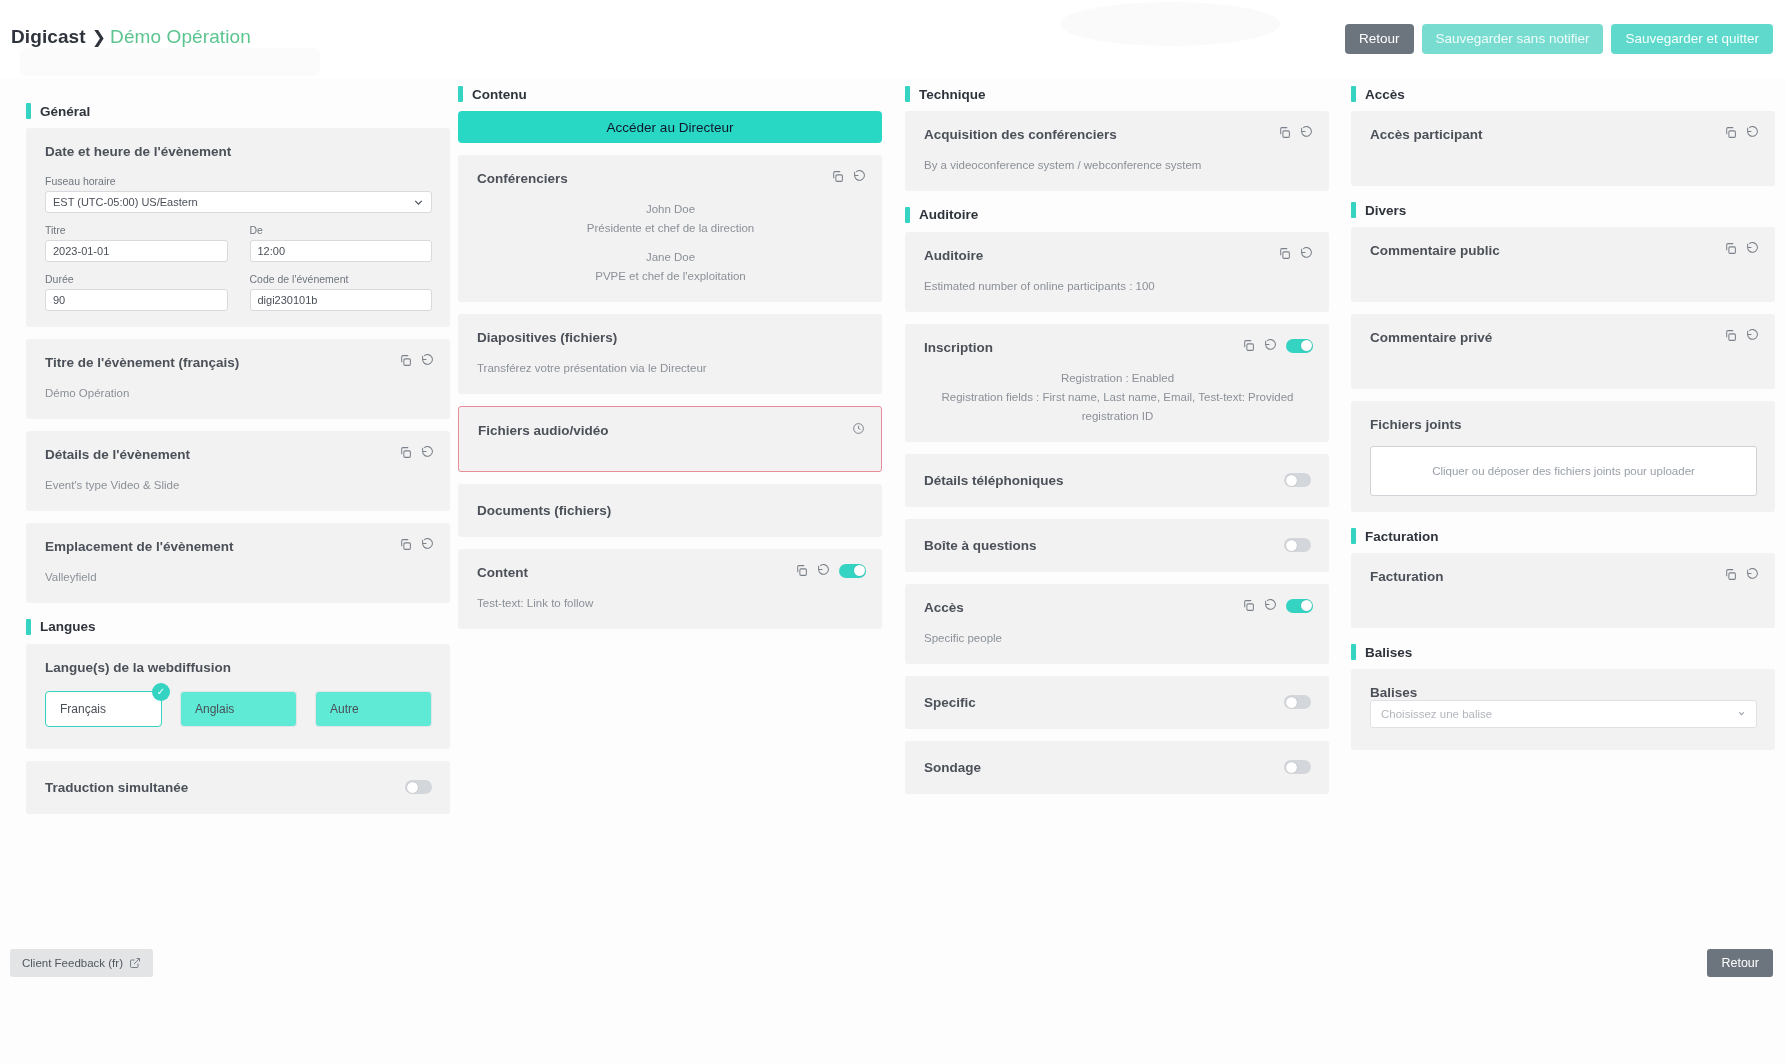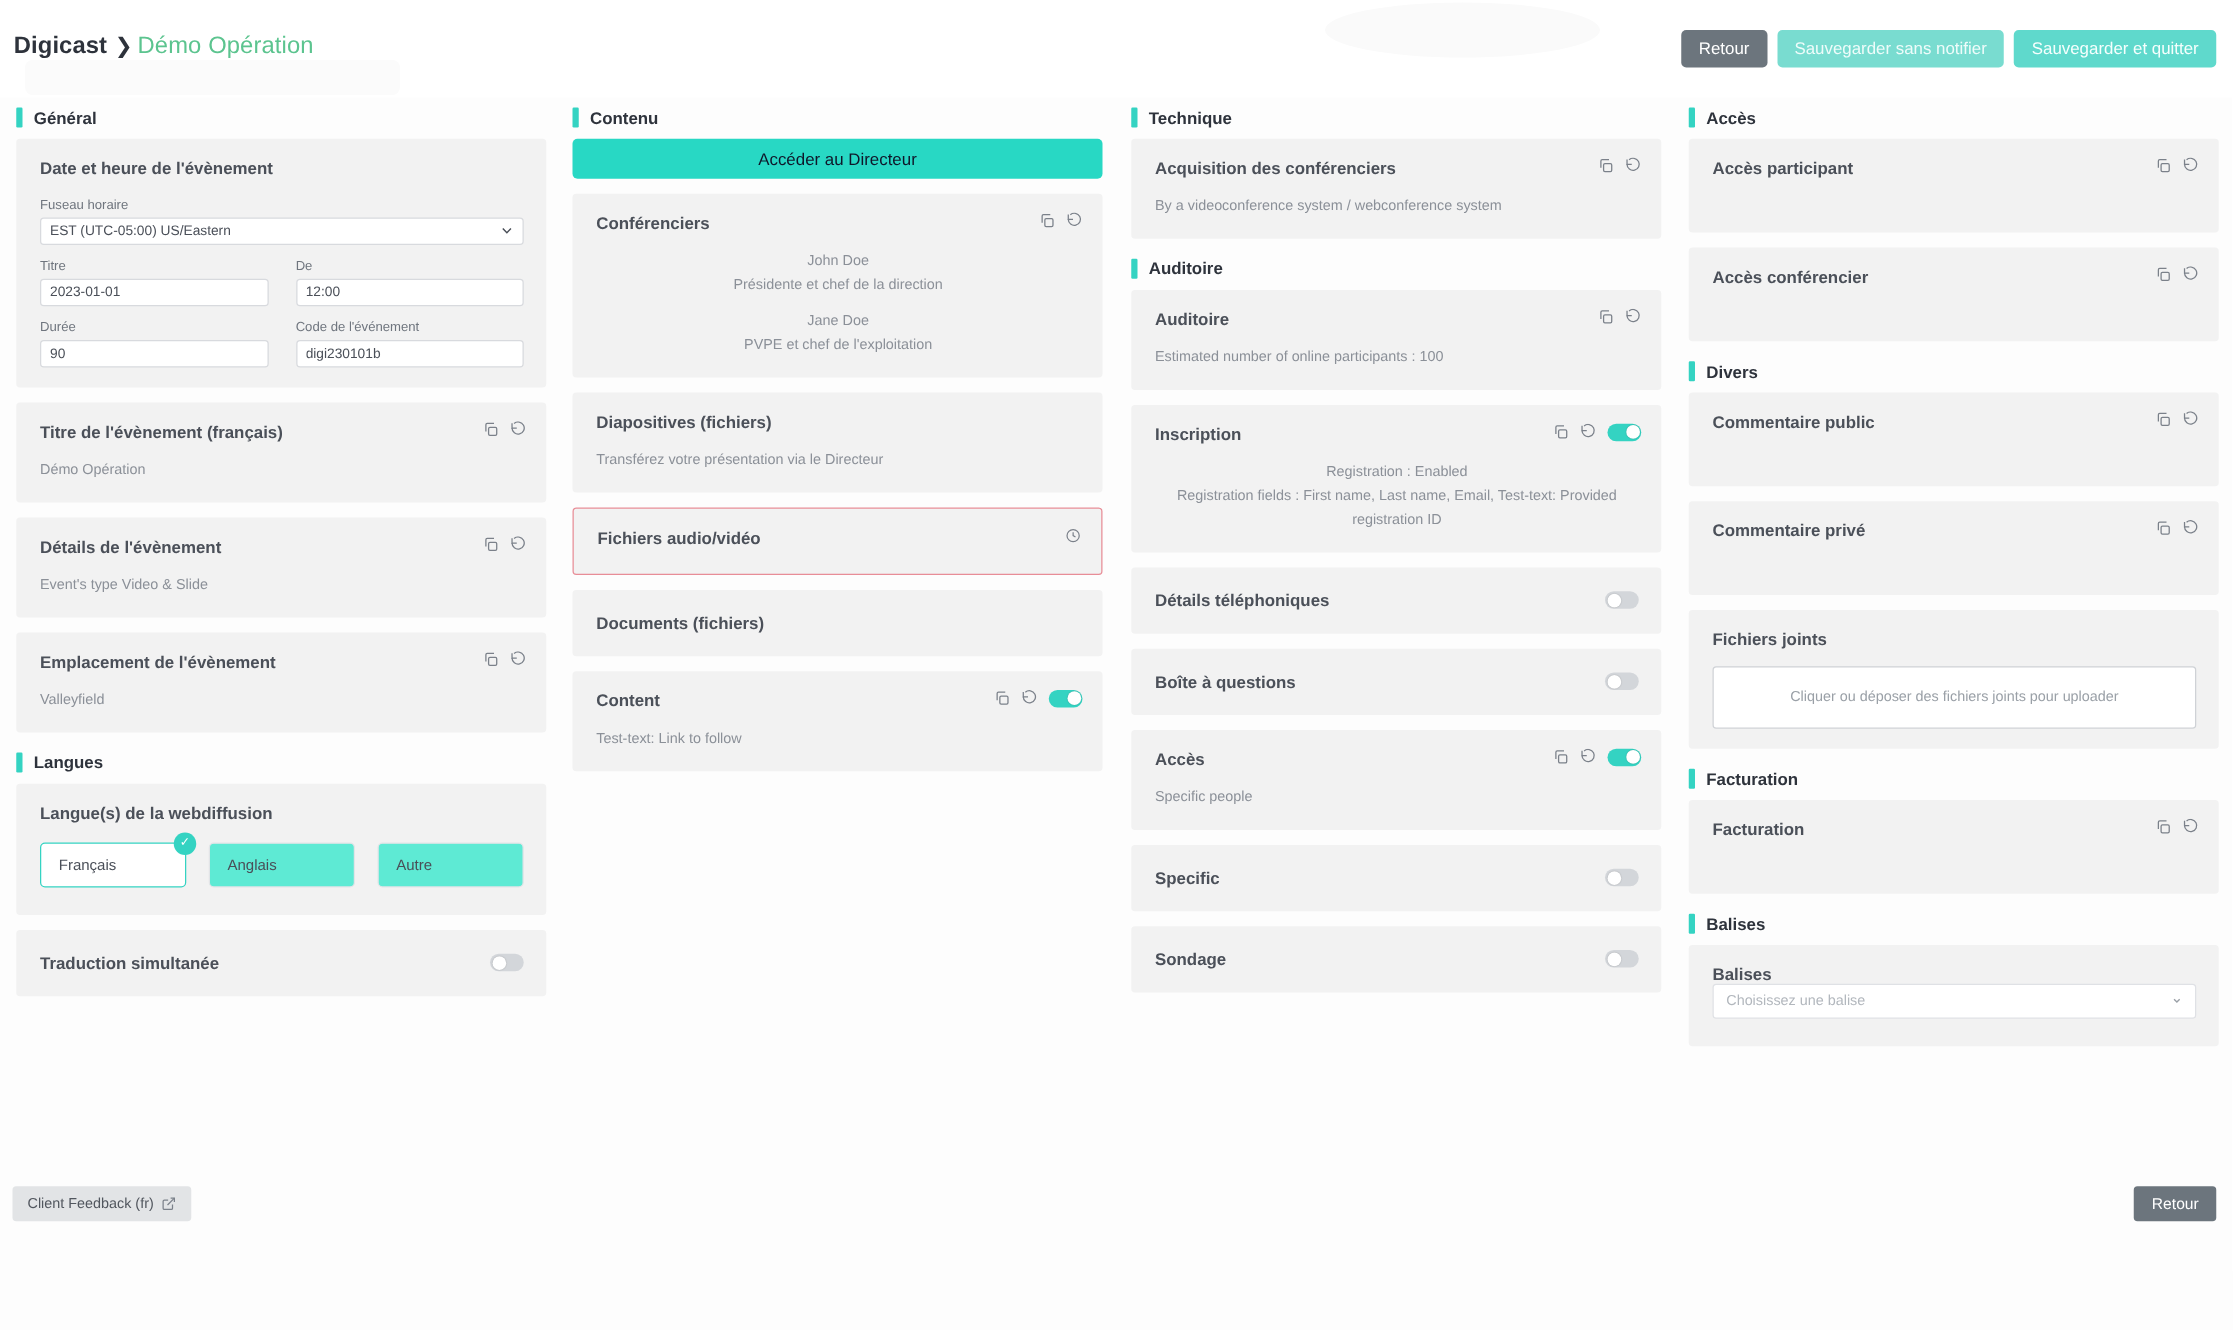--- a/index.html
+++ b/index.html
@@ -35,21 +35,21 @@
   .btn-teal { background: #5fd9cc; color: #f5fffd; }
 
   
   .artifact { position: absolute; background: #fbfbfb; border-radius: 50%; }
   .a1 { left: 1060px; top: 2px; width: 220px; height: 44px; background: #fafafa; }
   .a2 { left: 20px; top: 48px; width: 300px; height: 28px; background: #fbfbfb; border-radius: 6px; }
 
   
   .columns { position: absolute; left: 0; top: 86px; width: 1786px; }
   .col { position: absolute; top: 0; }
-  .col-1 { left: 13px; width: 424px; }
+  .col-1 { left: 26px; width: 424px; margin-top: 17px; }
   .col-2 { left: 458px; width: 424px; }
   .col-3 { left: 905px; width: 424px; }
   .col-4 { left: 1351px; width: 424px; }
 
   
   .section-head {
     display: flex; align-items: center; gap: 9px;
     margin: 0 0 9px 0; padding-left: 0;
   }
   .section-bar { width: 5px; height: 16px; background: #34d3c2; border-radius: 1px; flex: 0 0 5px; }
@@ -338,21 +338,21 @@
           <span class="line">Jane Doe</span>
           <span class="line">PVPE et chef de l'exploitation</span>
         </div>
       </div>
 
       <div class="card">
         <div class="card-title">Diapositives (fichiers)</div>
         <div class="card-body">Transférez votre présentation via le Directeur</div>
       </div>
 
-      <div class="card err" style="padding-bottom:21px;">
+      <div class="card err" style="padding-bottom:33px;">
         <div class="card-title">Fichiers audio/vidéo</div>
         <div class="card-icons">
           <span class="ic">
             <svg width="13" height="13" viewBox="0 0 24 24" fill="none" stroke="currentColor" stroke-width="1.8">
                 <circle cx="12" cy="12" r="9"></circle>
                 <polyline points="12 7 12 12 15.5 14"></polyline>
               </svg>
           </span>
         </div>
       </div>
@@ -530,37 +530,20 @@
           </span>
           <span class="ic">
             <svg width="13" height="13" viewBox="0 0 24 24" fill="none" stroke="currentColor" stroke-width="1.9">
                 <path d="M3 10a9 9 0 1 0 3-6.7"></path>
                 <polyline points="3 3 3 10 10 10"></polyline>
               </svg>
           </span>
         </div>
       </div>
 
-      <div class="card" style="padding-bottom:44px;">
-        <div class="card-title">Accès conférencier</div>
-        <div class="card-icons">
-          <span class="ic">
-            <svg width="13" height="13" viewBox="0 0 24 24" fill="none" stroke="currentColor" stroke-width="1.9">
-                <rect x="9" y="9" width="12" height="12" rx="2"></rect>
-                <path d="M5 15V5a2 2 0 0 1 2-2h10"></path>
-              </svg>
-          </span>
-          <span class="ic">
-            <svg width="13" height="13" viewBox="0 0 24 24" fill="none" stroke="currentColor" stroke-width="1.9">
-                <path d="M3 10a9 9 0 1 0 3-6.7"></path>
-                <polyline points="3 3 3 10 10 10"></polyline>
-              </svg>
-          </span>
-        </div>
-      </div>
 
       <div class="section-head" style="margin-top:16px;">
         <span class="section-bar"></span>
         <span class="section-title">Divers</span>
       </div>
 
       <div class="card" style="padding-bottom:44px;">
         <div class="card-title">Commentaire public</div>
         <div class="card-icons">
           <span class="ic">

